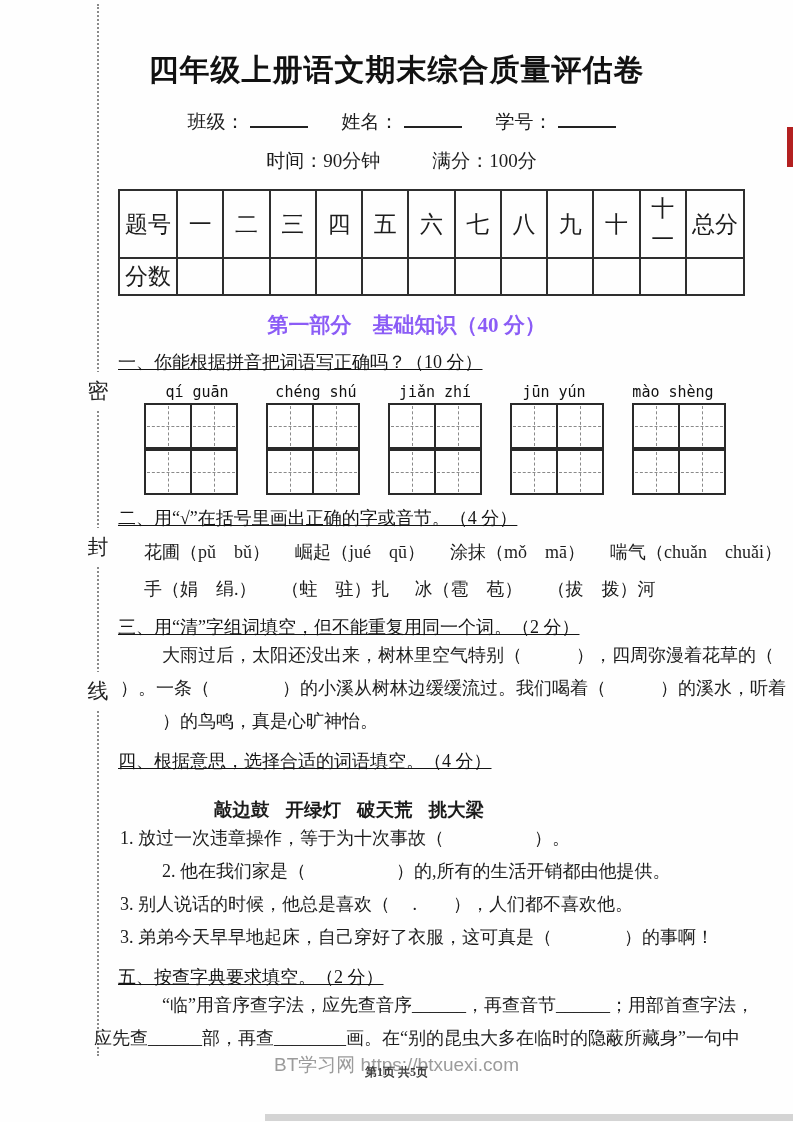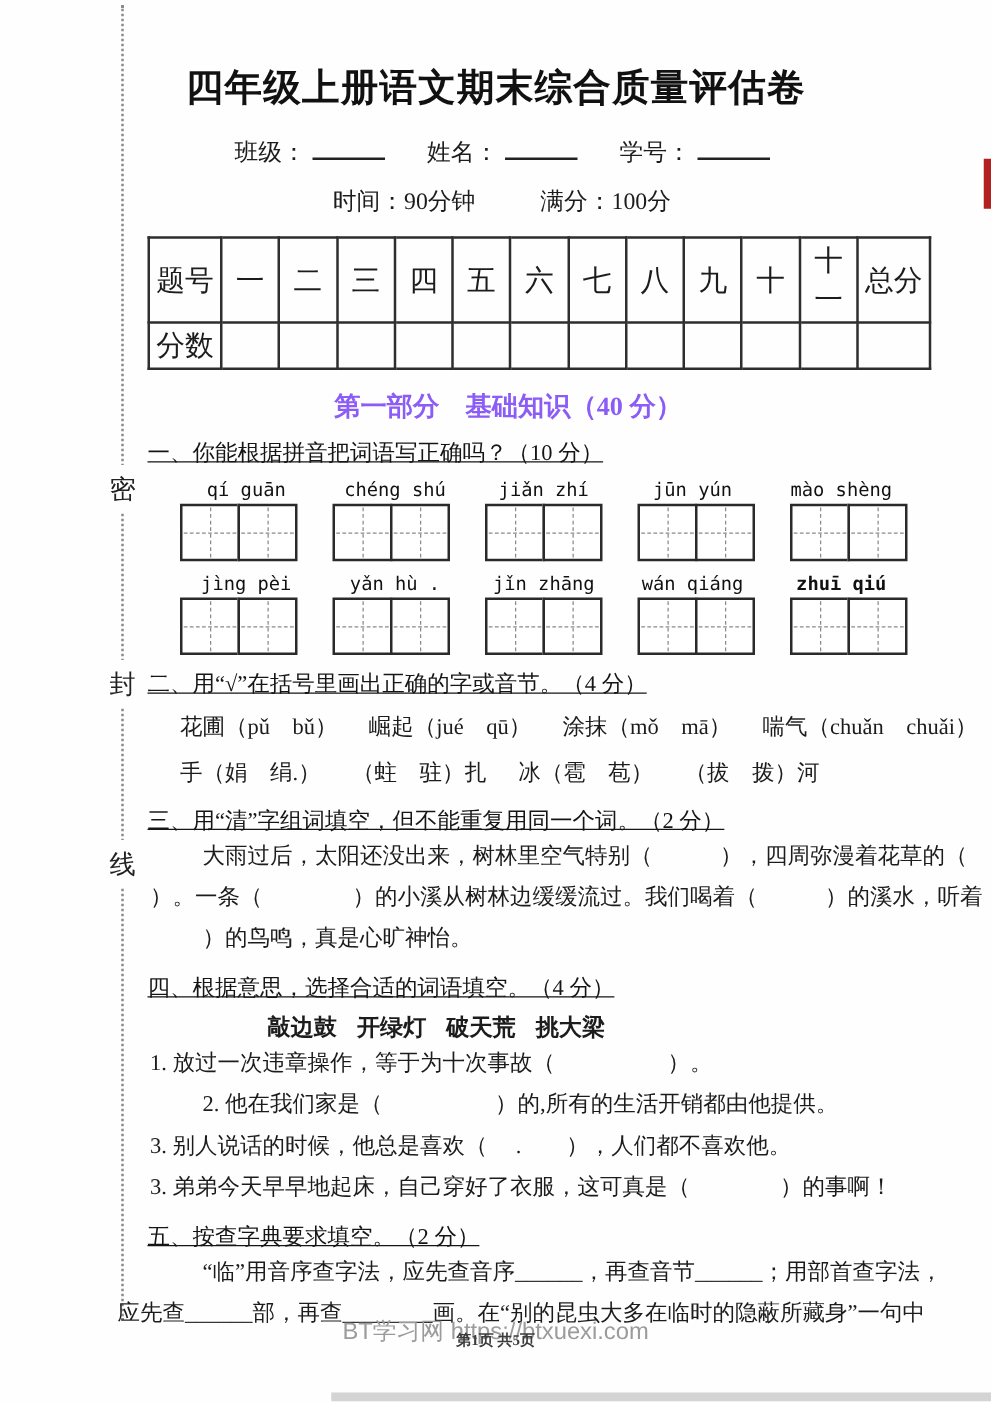--- a/index.html
+++ b/index.html
@@ -69,21 +69,21 @@
   
   .choice-row { display:flex; gap:25px; margin:7px 0 0 26px; font-size:18px; line-height:30px; white-space:nowrap; }
 
   
   .para-line { font-size:18px; line-height:33px; white-space:nowrap; }
   .ind1 { margin-left:44px; }
   .ind0 { margin-left:2px; }
   .outdent { margin-left:-24px; }
 
   
-  .word-bank { display:flex; gap:16px; margin:7px 0 0 96px; font-size:18.5px; font-weight:bold; }
+  .word-bank { display:flex; gap:16px; margin:24px 0 0 96px; font-size:18.5px; font-weight:bold; }
   .q4-item { font-size:18px; line-height:33px; white-space:nowrap; }
 
   
   .watermark {
     position:absolute; left:0; right:0; top:1052px; text-align:center;
     font-family:"Liberation Sans","DejaVu Sans",sans-serif;
     font-size:19px; color:#9b9b9b;
   }
   .page-info {
     position:absolute; left:0; right:0; top:1064px; text-align:center;
@@ -179,27 +179,20 @@
       <div class="tian-pair">
           <div class="tian"></div>
           <div class="tian"></div>
         </div>
       <div class="tian-pair">
           <div class="tian"></div>
           <div class="tian"></div>
         </div>
     </div>
 
-    <div class="pinyin-row row2">
-      <span>jìng pèi</span>
-      <span>yǎn hù .</span>
-      <span>jǐn zhāng</span>
-      <span>wán qiáng</span>
-      <span>zhuī qiú</span>
-    </div>
     <div class="grid-row">
       <div class="tian-pair">
           <div class="tian"></div>
           <div class="tian"></div>
         </div>
       <div class="tian-pair">
           <div class="tian"></div>
           <div class="tian"></div>
         </div>
       <div class="tian-pair">

